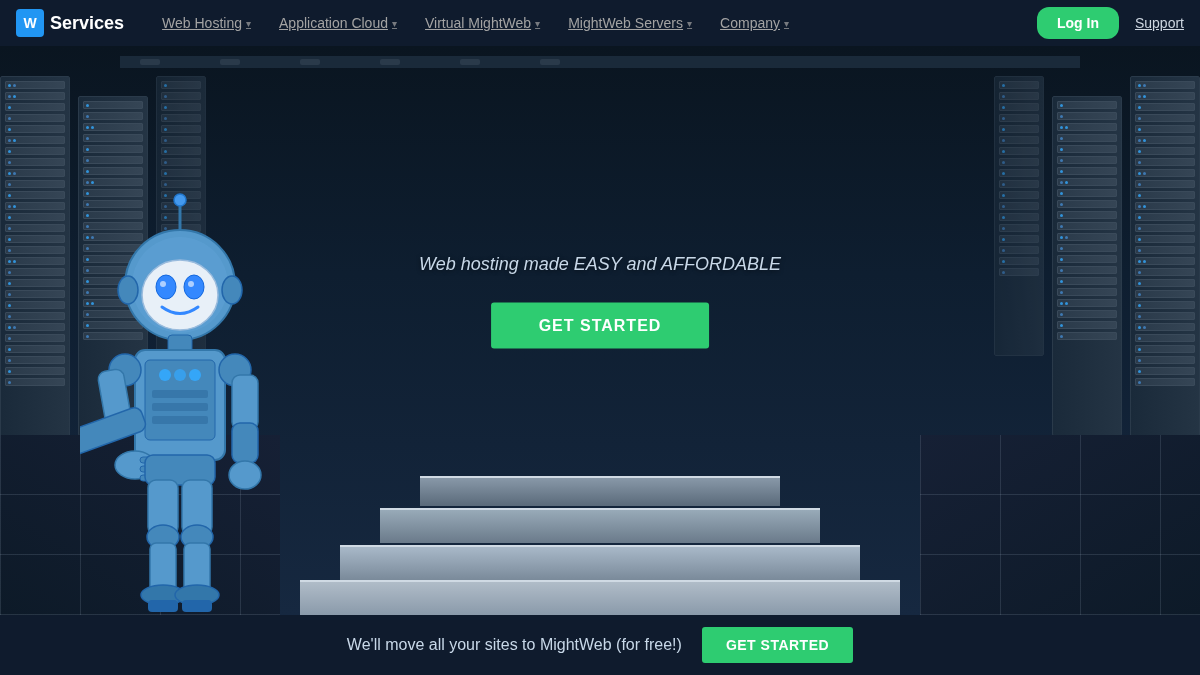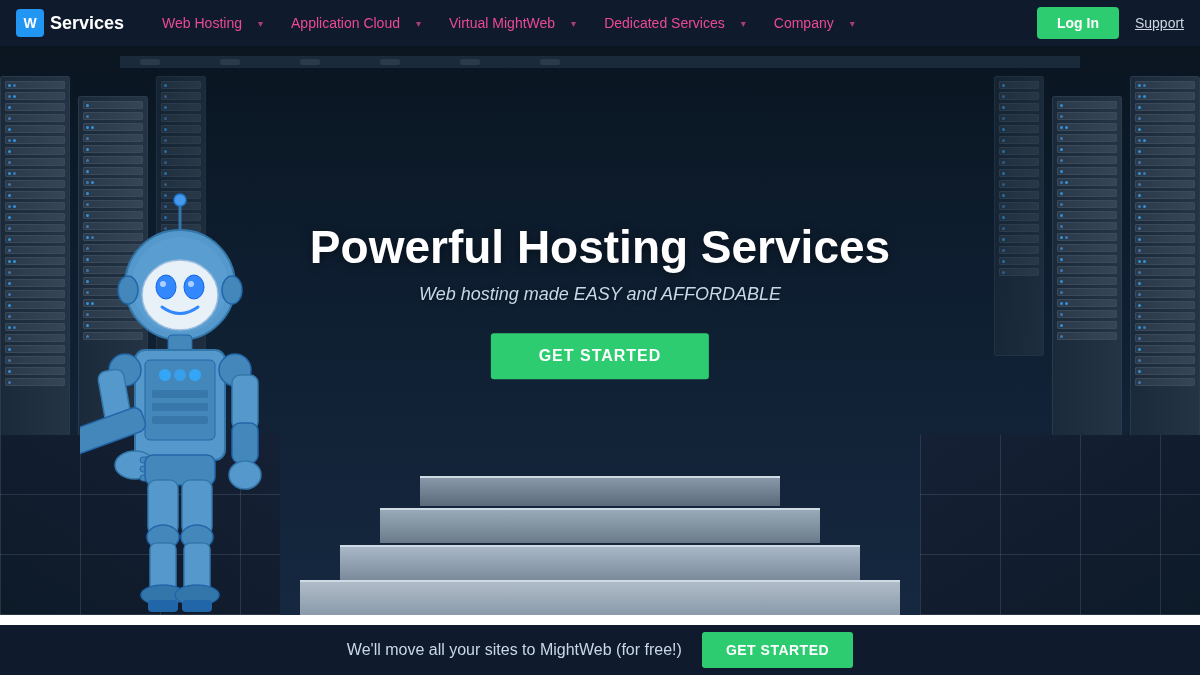--- a/index.html
+++ b/index.html
@@ -15,29 +15,29 @@
       display: flex; align-items: center; gap: 6px; color: white; font-weight: 700;
       font-size: 18px; margin-right: 24px; text-decoration: none;
     }
     .logo-icon {
       width: 28px; height: 28px; background: #2196F3; border-radius: 4px;
       display: flex; align-items: center; justify-content: center;
       color: white; font-weight: 900; font-size: 14px;
     }
     .nav-items { display: flex; align-items: center; gap: 0; flex: 1; }
     .nav-item {
-      display: flex; align-items: center; gap: 16px;
-      color: #ec4899; font-size: 14px; padding: 0 14px; height: 46px;
-      cursor: pointer; white-space: nowrap;
+      display: flex; align-items: center; gap: 4px;
+      color: #a3a3a3; font-size: 14px; padding: 0 14px; height: 46px;
+      cursor: pointer; white-space: nowrap; text-decoration: underline;
     }
     .nav-chevron { font-size: 10px; opacity: 0.7; }
     .nav-spacer { flex: 1; }
     .login-btn {
       background: #2ecc71; color: white; border: none;
-      padding: 8px 20px; border-radius: 4px; font-size: 14px;
+      padding: 8px 20px; border-radius: 12px; font-size: 14px;
       font-weight: 600; cursor: pointer; margin-right: 16px;
     }
     .support-link { color: #cdd6e0; font-size: 14px; cursor: pointer; text-decoration: underline; }
 
     
     .hero {
       position: absolute; top: 46px; left: 0; right: 0; bottom: 60px;
       background: #0e1a2e;
       overflow: hidden;
     }
@@ -150,21 +150,21 @@
       position: absolute; bottom: 0; left: 80px; width: 200px; height: 440px;
     }
 
     
     .robot-svg {
       width: 100%; height: 100%;
     }
 
     
     .bottom-bar {
-      position: absolute; bottom: 0; left: 0; right: 0; height: 50px;
+      position: absolute; bottom: 0; left: 0; right: 0; height: 60px;
       background: #0f1b2d;
       display: flex; align-items: center; justify-content: center; gap: 20px;
     }
     .bottom-bar-text {
       color: #c8d8e8; font-size: 16px;
     }
     .bottom-cta {
       background: #2ecc71; color: white; border: none;
       padding: 10px 24px; font-size: 14px; font-weight: 700;
       letter-spacing: 0.5px; cursor: pointer; border-radius: 3px;
@@ -186,21 +186,21 @@
     </div>
     <div class="nav-item">
       <span>Application Cloud</span>
       <span class="nav-chevron">▾</span>
     </div>
     <div class="nav-item">
       <span>Virtual MightWeb</span>
       <span class="nav-chevron">▾</span>
     </div>
     <div class="nav-item">
-      <span>Dedicated Services</span>
+      <span>MightWeb Servers</span>
       <span class="nav-chevron">▾</span>
     </div>
     <div class="nav-item">
       <span>Company</span>
       <span class="nav-chevron">▾</span>
     </div>
     <div class="nav-spacer"></div>
     <button class="login-btn">Log In</button>
     <span class="support-link">Support</span>
   </div>
@@ -755,21 +755,20 @@
 
       <rect x="104" y="368" width="26" height="50" rx="6" fill="#5599cc" stroke="#3377aa" stroke-width="1.5"></rect>
 
       <ellipse cx="117" cy="420" rx="22" ry="10" fill="#3377aa" stroke="#2266aa" stroke-width="1.5"></ellipse>
 
       <rect x="102" y="425" width="30" height="12" rx="4" fill="#2266aa"></rect>
     </svg>
   </div>
 
   <div class="hero-content">
-    <h1 class="hero-title">Powerful Hosting Services</h1>
     <p class="hero-subtitle">Web hosting made EASY and AFFORDABLE</p>
     <button class="get-started-btn">GET STARTED</button>
   </div>
 </div>
 
 <div class="bottom-bar">
   <span class="bottom-bar-text">We'll move all your sites to MightWeb (for free!)</span>
   <button class="bottom-cta">GET STARTED</button>
 </div>
 

